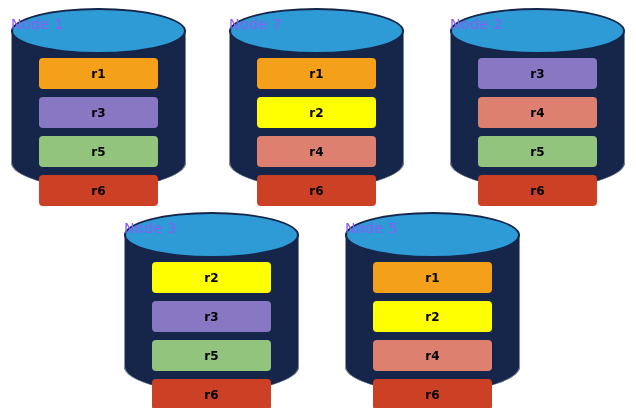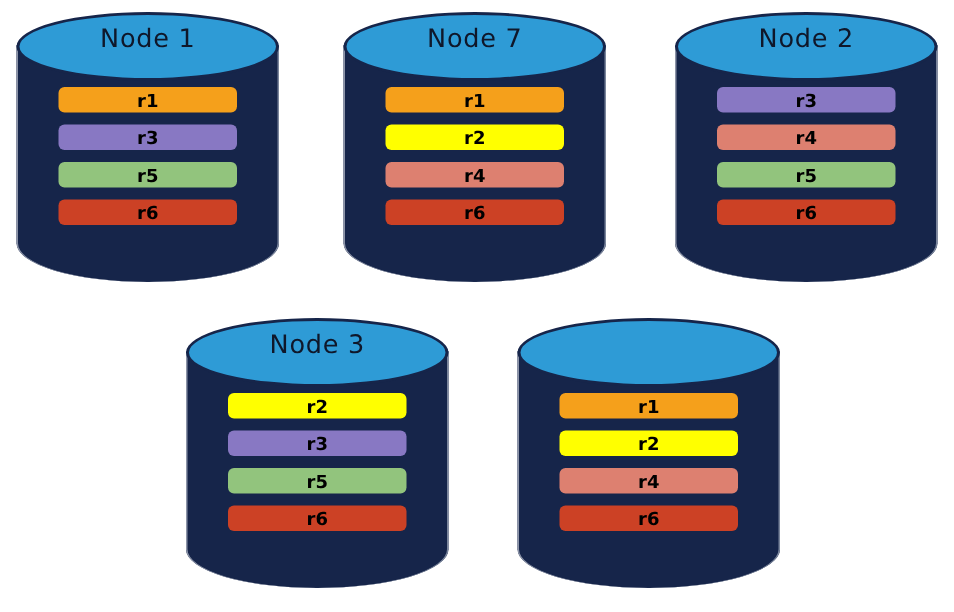--- a/index.html
+++ b/index.html
@@ -49,38 +49,38 @@
     background: #2e9bd6;
     border: 2px solid #16254a;
     box-sizing: border-box;
   }
 
   .node-label {
     position: absolute;
     top: 8px;
     left: 0;
     width: 175px;
-    text-align: center;
-    color: #0f172a;
-    font-size: 17px;
+    text-align: left;
+    color: #8b5cf6;
+    font-size: 14px;
     letter-spacing: 0.5px;
     z-index: 3;
     pointer-events: none;
   }
 
   .replica-stack {
     position: absolute;
     left: 28px;
     top: 50px;
     width: 119px;
     z-index: 2;
   }
 
   .replica-bar {
-    height: 17px;
+    height: 31px;
     margin-bottom: 8px;
     border-radius: 4px;
     color: #000000;
     font-size: 12px;
     font-weight: bold;
     display: flex;
     align-items: center;
     justify-content: center;
     line-height: 1;
   }
@@ -130,20 +130,21 @@
       <div class="replica-stack">
         <div class="replica-bar" style="background: rgb(255, 255, 0);">r2</div>
         <div class="replica-bar" style="background: rgb(136, 120, 195);">r3</div>
         <div class="replica-bar" style="background: rgb(146, 196, 125);">r5</div>
         <div class="replica-bar" style="background: rgb(204, 65, 37);">r6</div>
       </div>
     </div>
     <div class="node" style="left: 345px; top: 212px;">
       <div class="cyl-body"></div>
       <div class="cyl-top"></div>
+      <div class="node-label">Node  5</div>
       <div class="replica-stack">
         <div class="replica-bar" style="background: rgb(245, 160, 27);">r1</div>
         <div class="replica-bar" style="background: rgb(255, 255, 0);">r2</div>
         <div class="replica-bar" style="background: rgb(221, 128, 112);">r4</div>
         <div class="replica-bar" style="background: rgb(204, 65, 37);">r6</div>
       </div>
     </div>
   </div>
 
 </body></html>

